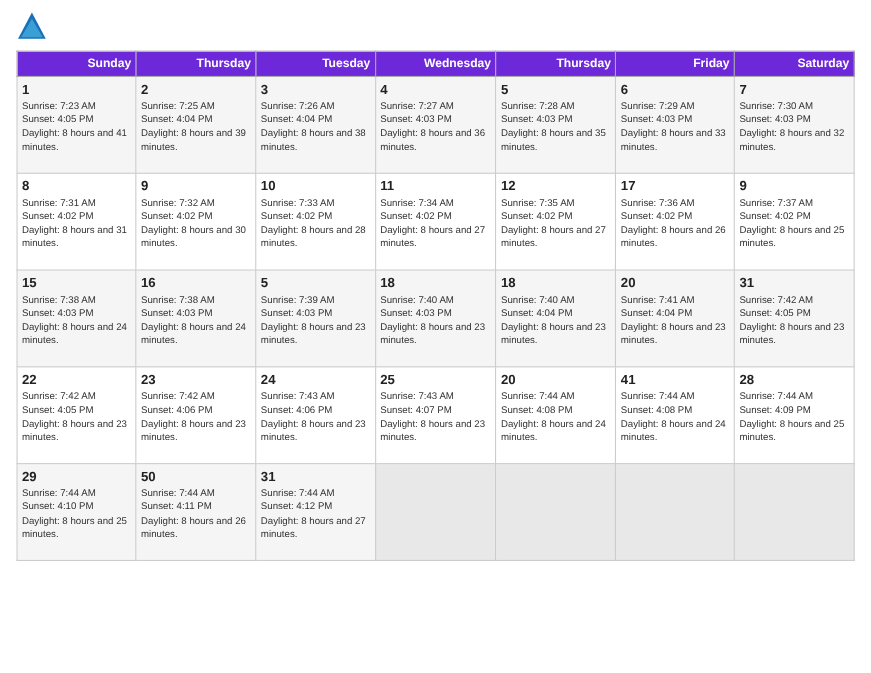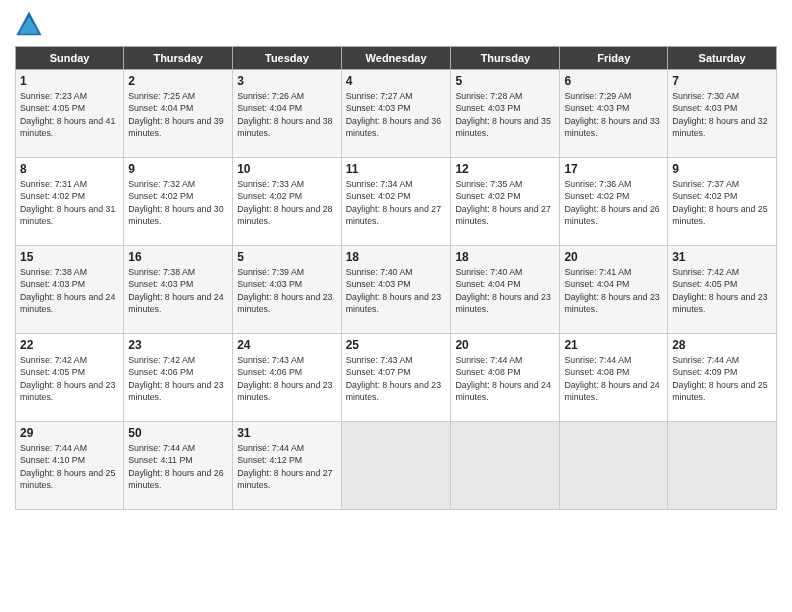--- a/index.html
+++ b/index.html
@@ -50,24 +50,24 @@
     .location-title {
       font-size: 15px;
       color: #333;
     }
     .calendar {
       width: 100%;
       border-collapse: collapse;
       font-size: 9.5px;
     }
     .calendar thead th {
-      background: #404040;
+      background: #6d28d9;
       color: #fff;
       padding: 5px 4px;
-      text-align: center;
+      text-align: right;
       font-size: 11px;
       border: 1px solid #aaa;
     }
     .calendar tbody td {
       vertical-align: top;
       padding: 4px 4px;
       border: 1px solid #ccc;
       width: 113px;
       height: 88px;
       background: #fff;
@@ -337,21 +337,21 @@
       </td>
           <td>
         <span class="day-num">20</span>
         <div class="day-info">
           Sunrise: 7:44 AM<br>
           Sunset: 4:08 PM<br>
           Daylight: 8 hours and 24 minutes.
         </div>
       </td>
           <td>
-        <span class="day-num">21</span>
+        <span class="day-num">41</span>
         <div class="day-info">
           Sunrise: 7:44 AM<br>
           Sunset: 4:08 PM<br>
           Daylight: 8 hours and 24 minutes.
         </div>
       </td>
           <td>
         <span class="day-num">28</span>
         <div class="day-info">
           Sunrise: 7:44 AM<br>

